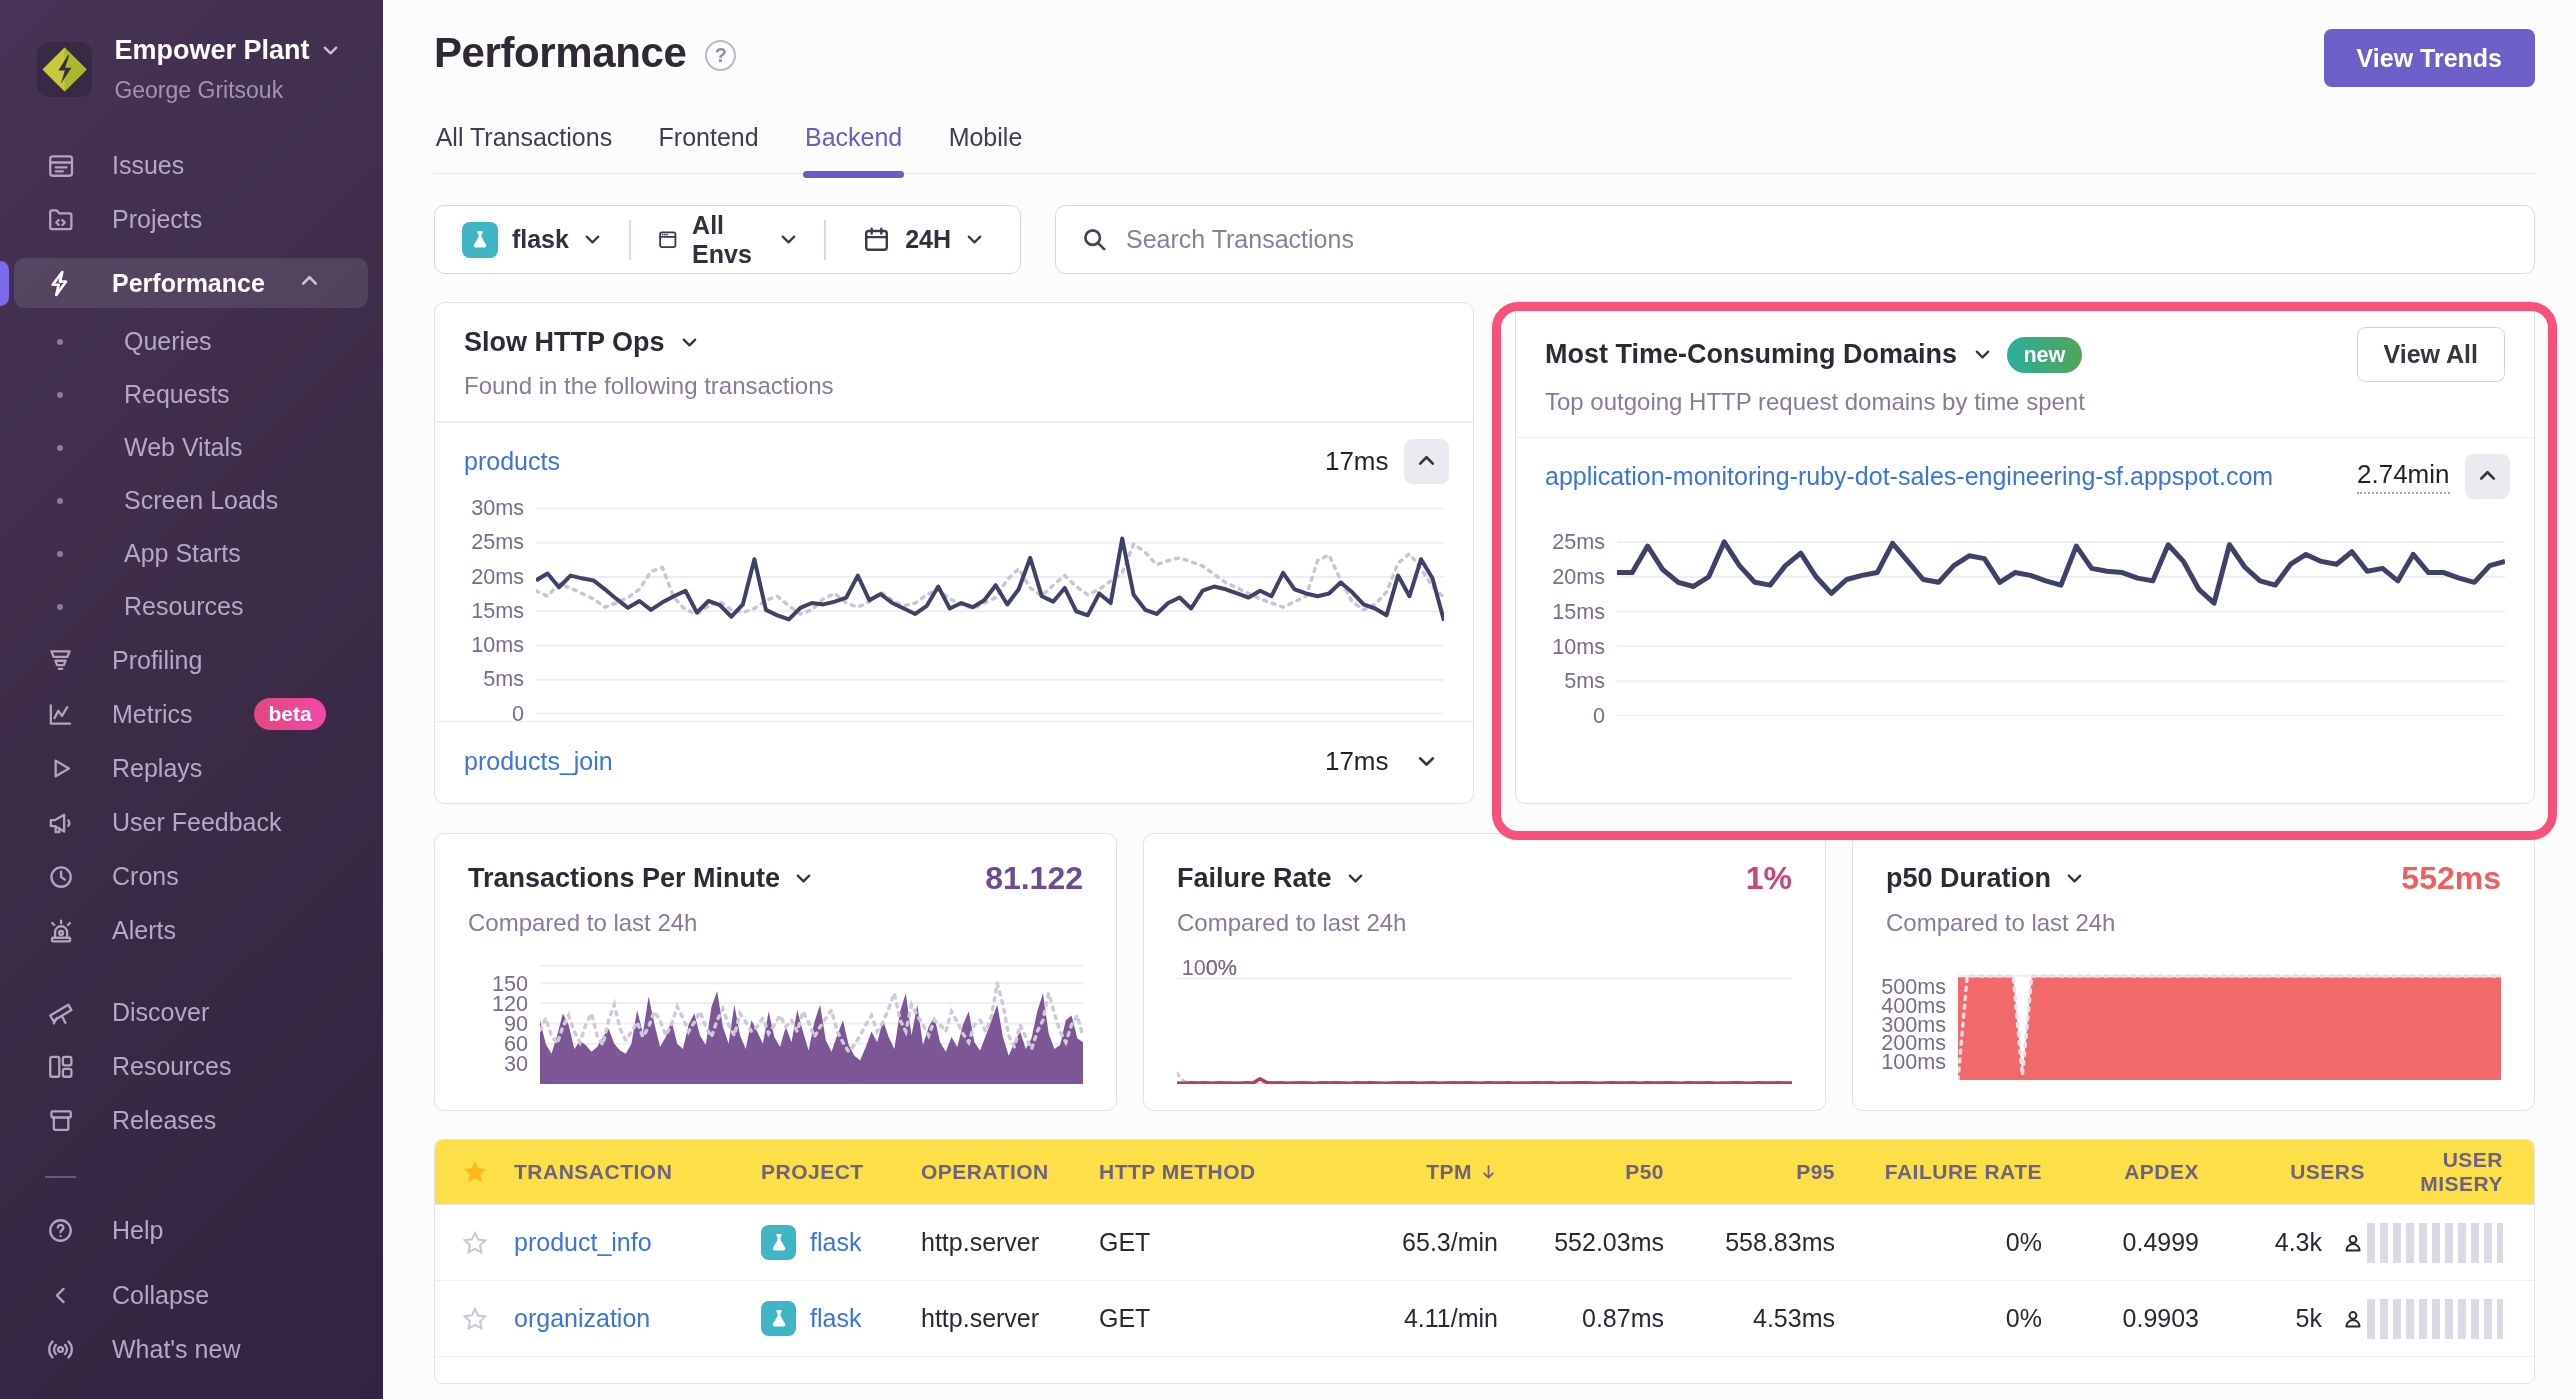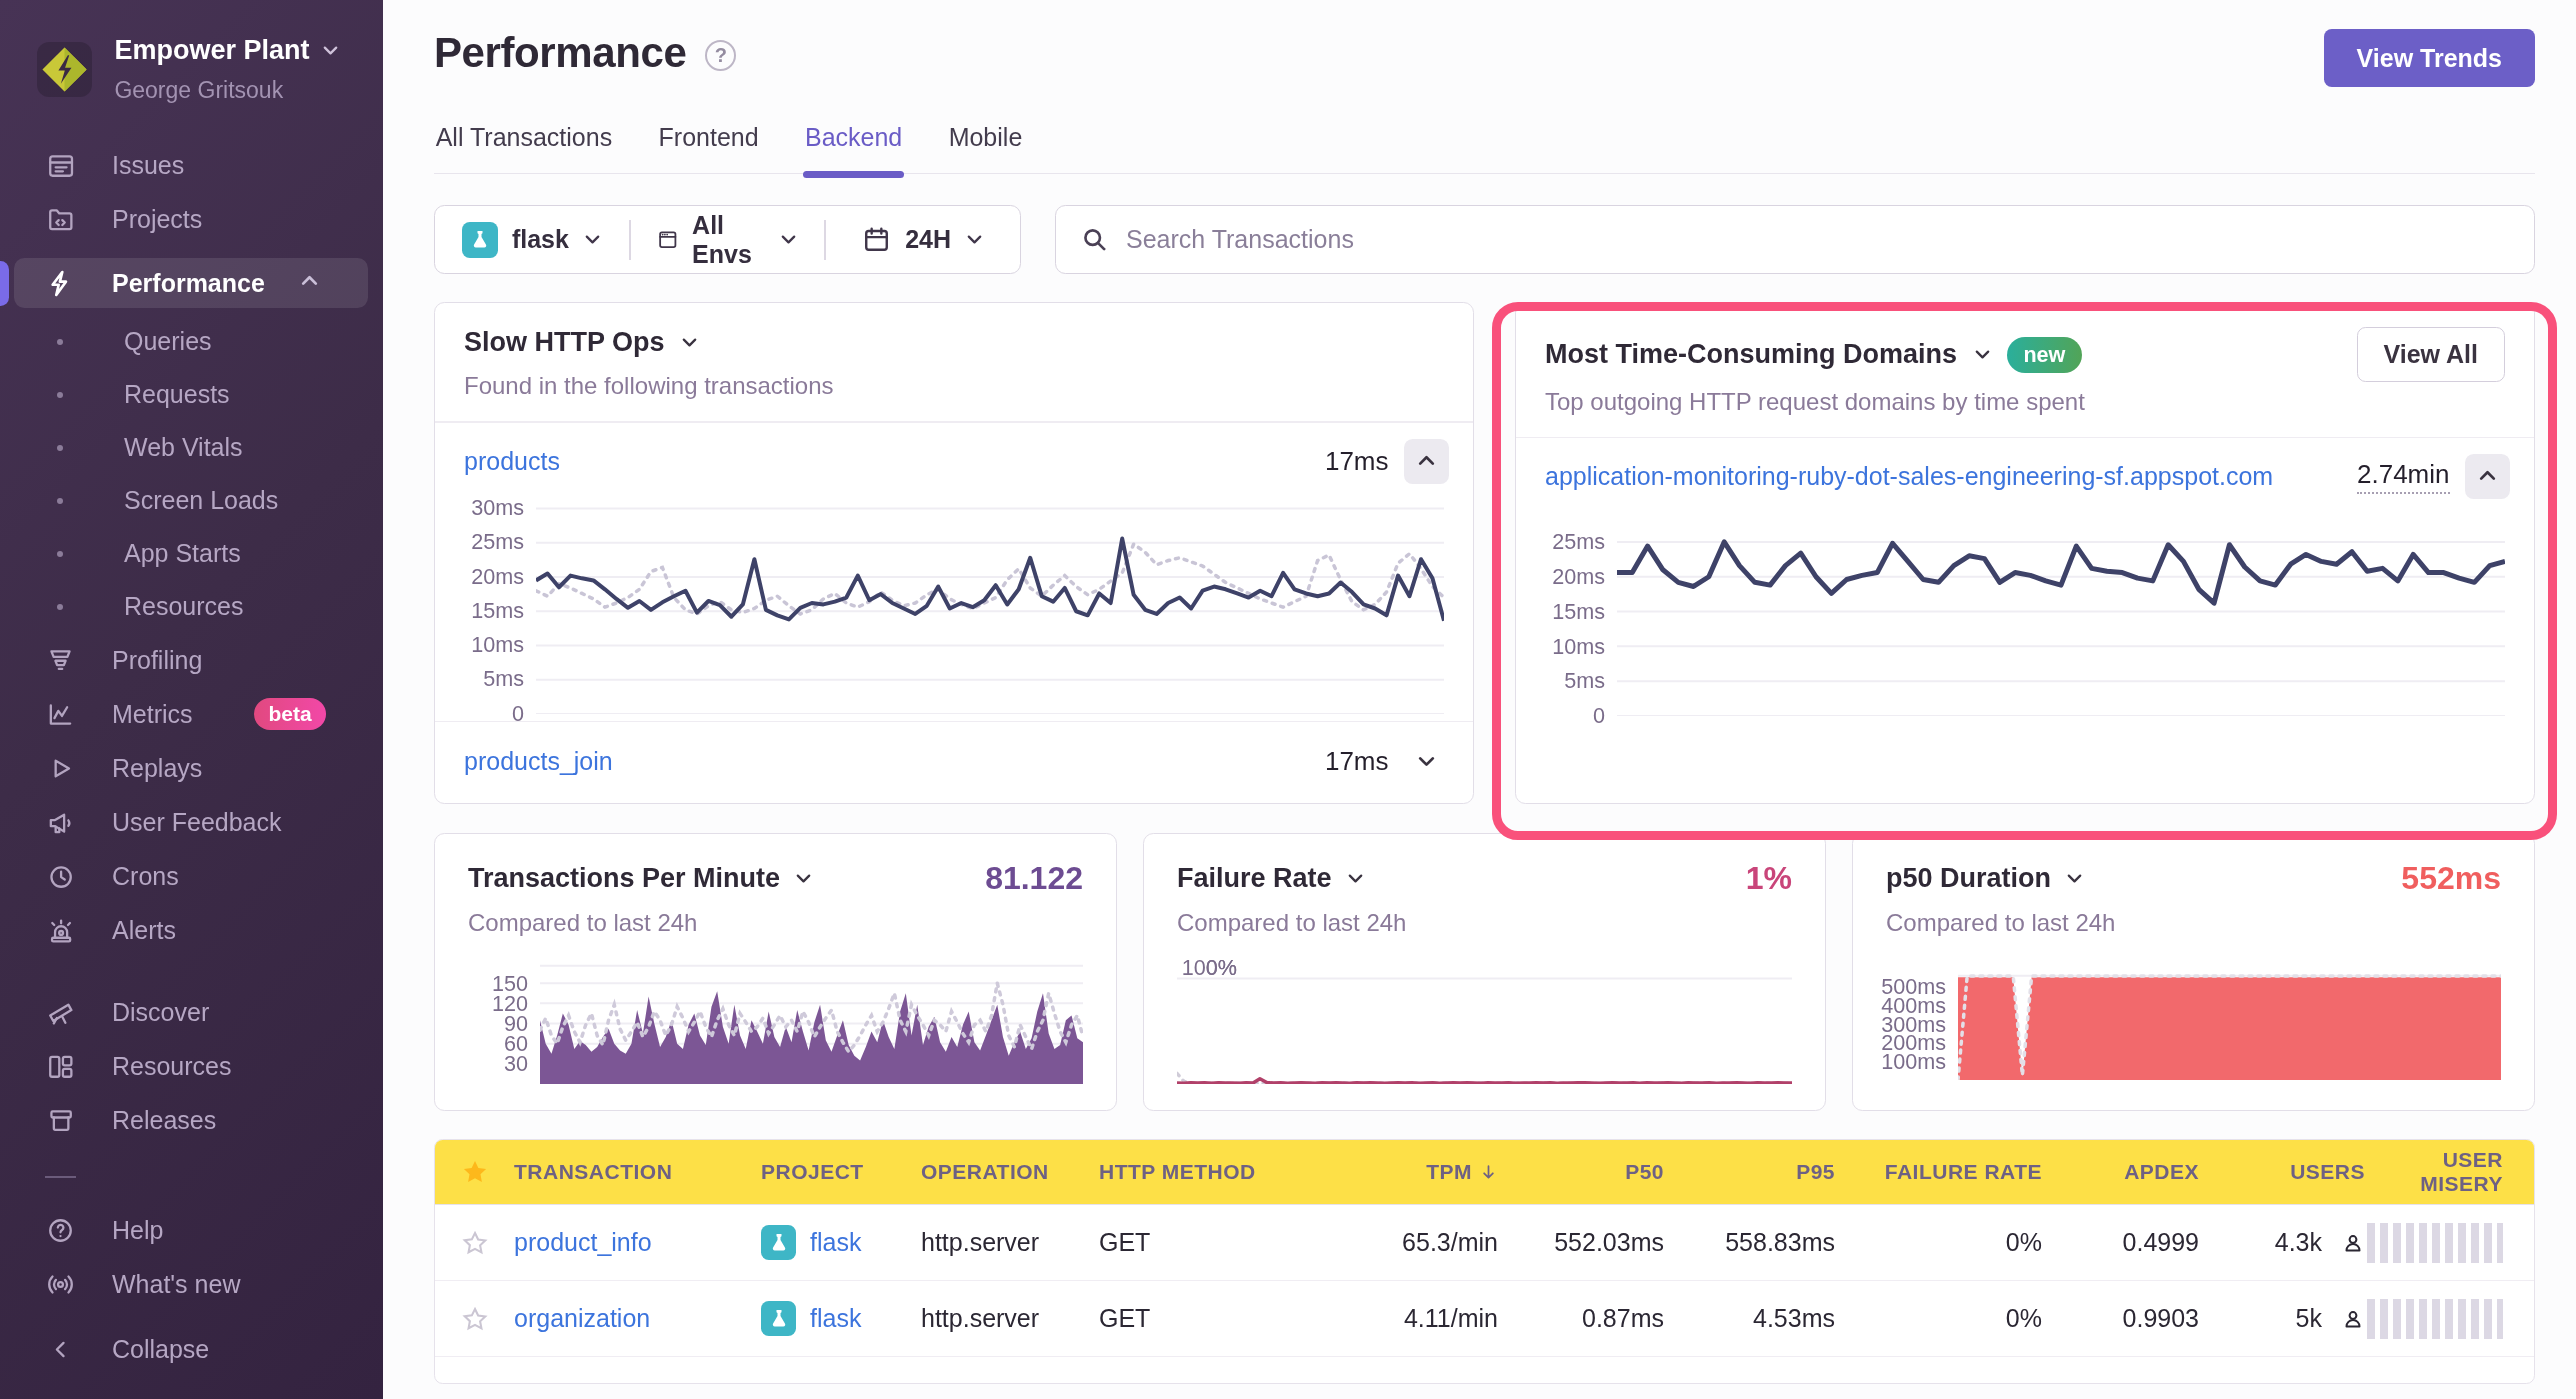--- a/index.html
+++ b/index.html
@@ -338,37 +338,37 @@
       <div class="nav-item">
         <span class="nav-icon">
           <svg viewBox="0 0 24 24">
               <circle cx="12" cy="12" r="8.5"></circle>
               <path d="M9.8 9.6a2.3 2.3 0 113.5 2c-.8.5-1.3 1-1.3 1.9"></path>
               <path d="M12 16.6h.01"></path>
             </svg>
           </span>
         <span>Help</span>
       </div>
+      <div class="nav-item nav-bottom">
+        <span class="nav-icon">
+          <svg viewBox="0 0 24 24">
+              <path d="M14.5 6.5L9 12l5.5 5.5"></path>
+            </svg>
+          </span>
+        <span>Collapse</span>
+      </div>
+
       <div class="nav-item">
         <span class="nav-icon">
           <svg viewBox="0 0 24 24">
               <circle cx="12" cy="12" r="2"></circle>
               <path d="M8.2 15.8a5.4 5.4 0 010-7.6M15.8 8.2a5.4 5.4 0 010 7.6M5.4 18.6a9.3 9.3 0 010-13.2M18.6 5.4a9.3 9.3 0 010 13.2"></path>
             </svg>
           </span>
         <span>What's new</span>
-      </div>
-
-      <div class="nav-item nav-bottom">
-        <span class="nav-icon">
-          <svg viewBox="0 0 24 24">
-              <path d="M14.5 6.5L9 12l5.5 5.5"></path>
-            </svg>
-          </span>
-        <span>Collapse</span>
       </div>
     </nav>
   </aside>
 
   <main>
 
     <div class="titlebar">
       <div class="page-title-row">
         <h1 class="page-title">Performance</h1>
         <span class="help-badge">?</span>

